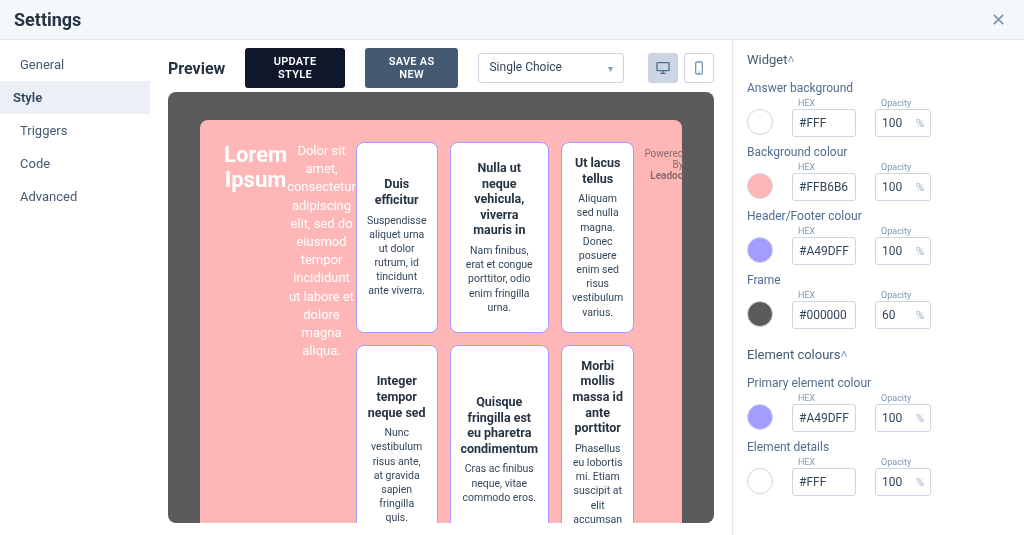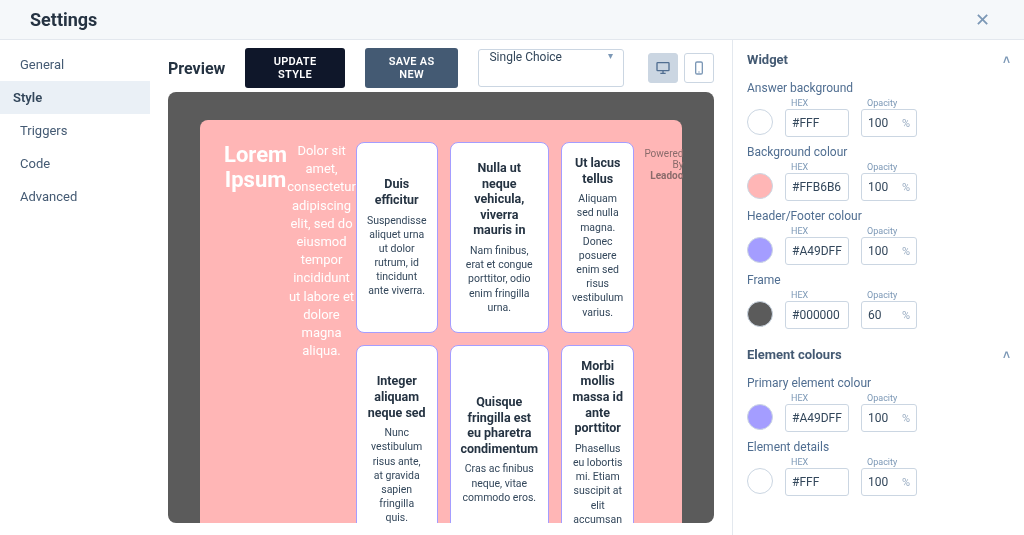--- a/index.html
+++ b/index.html
@@ -1,49 +1,49 @@
 <!DOCTYPE html>
 <html><head>
 <meta charset="utf-8">
 <style>
   * { box-sizing: border-box; margin: 0; padding: 0; font-family: -apple-system, BlinkMacSystemFont, "Segoe UI", Roboto, Arial, sans-serif; }
   body { width: 1024px; height: 535px; background: #fff; overflow: hidden; color: #33475b; }
-  .titlebar { height: 40px; background: #f5f8fa; border-bottom: 1px solid #e3e8ee; display: flex; align-items: center; justify-content: space-between; padding: 0 30px; }
+  .titlebar { height: 40px; background: #f5f8fa; border-bottom: 1px solid #e3e8ee; display: flex; align-items: center; justify-content: space-between; padding: 0 14px; }
   .titlebar h1 { font-size: 18px; font-weight: 700; color: #253342; }
   .close-x { font-size: 18px; color: #7c98b6; cursor: pointer; padding: 4px; }
   .shell { display: flex; height: calc(100% - 40px); }
   .sidebar { width: 150px; padding: 8px 0; }
   .side-item { padding: 9px 20px; font-size: 13px; color: #445a73; cursor: pointer; }
   .side-item.active { background: #eaf0f6; font-weight: 600; color: #33475b; padding-left: 13px; }
   .center { flex: 1; padding: 8px 18px 12px; display: flex; flex-direction: column; min-width: 0; }
   .center-head { display: flex; align-items: center; gap: 20px; margin-bottom: 4px; }
   .center-head h2 { font-size: 16px; font-weight: 700; color: #253342; margin-right: auto; }
   .btn { border: none; border-radius: 3px; font-size: 11px; font-weight: 600; padding: 7px 14px; color: #fff; cursor: pointer; letter-spacing: .3px; }
   .btn-primary { background: #0f172a; }
   .btn-secondary { background: #445a73; }
-  .select { border: 1px solid #cbd6e2; border-radius: 3px; background: #fff; height: 38px; width: 160px; display: flex; align-items: flex-start; justify-content: space-between; padding: 0 10px; font-size: 12px; color: #33475b; cursor: pointer; }
+  .select { border: 1px solid #cbd6e2; border-radius: 3px; background: #fff; height: 30px; width: 160px; display: flex; align-items: flex-end; justify-content: space-between; padding: 8px 10px; font-size: 12px; color: #33475b; cursor: pointer; }
   .select .chev { font-size: 10px; color: #7c98b6; }
   .dev-group { display: flex; gap: 6px; margin-left: 4px; }
   .dev { width: 30px; height: 30px; border-radius: 3px; display: flex; align-items: center; justify-content: center; border: 1px solid #cbd6e2; background: #fff; cursor: pointer; }
   .dev.active { background: #cbd6e2; border-color: #cbd6e2; }
   .preview-frame { flex: 1; background: #5b5b5b; border-radius: 8px; padding: 28px 32px 10px; display: flex; flex-direction: column; overflow: hidden; }
   .widget { background: #ffb6b6; border-radius: 8px; flex: 1; display: flex; flex-direction: row; padding: 22px 24px 8px; }
   .widget-title { color: #fff; font-size: 22px; font-weight: 700; text-align: center; margin-bottom: 10px; }
   .widget-sub { color: #fff; font-size: 13px; text-align: center; line-height: 1.4; max-width: 440px; margin: 0 auto 18px; }
   .cards { display: grid; grid-template-columns: repeat(3, 1fr); gap: 12px; }
   .card { background: #fff; border: 1px solid #a49dff; border-radius: 8px; padding: 12px 10px; text-align: center; min-height: 108px; display: flex; flex-direction: column; justify-content: center; }
   .card h4 { font-size: 12.5px; font-weight: 700; color: #253342; margin-bottom: 6px; line-height: 1.25; }
   .card p { font-size: 10.5px; color: #33475b; line-height: 1.35; }
   .powered { text-align: right; font-size: 10px; color: #8a6b6b; margin-top: 6px; }
   .powered b { font-weight: 700; padding-left: 16px; }
   .right { width: 292px; border-left: 1px solid #e3e8ee; overflow-y: auto; padding: 6px 14px 12px; }
-  .section-head { display: flex; align-items: center; justify-content: space-between; font-size: 13px; font-weight: 700; color: #445a73; padding: 6px 0; cursor: pointer; }
+  .section-head { display: flex; align-items: center; font-size: 13px; font-weight: 400; color: #445a73; padding: 6px 0; cursor: pointer; }
   .chev-up { font-size: 12px; color: #7c98b6; }
   .field-label { font-size: 12px; color: #506e91; margin-top: 8px; margin-bottom: 3px; }
-  .color-row { display: flex; align-items: flex-end; gap: 12px; }
+  .color-row { display: flex; align-items: flex-end; gap: 19px; }
   .swatch { width: 26px; height: 26px; border-radius: 50%; border: 1px solid #cbd6e2; margin-bottom: 2px; flex-shrink: 0; }
   .mini-field { display: flex; flex-direction: column; }
   .mini-field label { font-size: 9px; color: #7c98b6; margin-bottom: 1px; padding-left: 6px; }
   .mini-field .box { border: 1px solid #cbd6e2; border-radius: 3px; height: 28px; display: flex; align-items: center; padding: 0 6px; font-size: 12px; color: #33475b; background: #fff; }
   .hex-field .box { width: 64px; }
   .op-field .box { width: 56px; justify-content: space-between; }
   .op-field .pct { color: #99acc2; font-size: 11px; }
   .icon-svg { width: 16px; height: 16px; }
 </style>
 </head>
@@ -100,21 +100,21 @@
           </div>
           <div class="card">
             <h4>Nulla ut neque vehicula, viverra mauris in</h4>
             <p>Nam finibus, erat et congue porttitor, odio enim fringilla urna.</p>
           </div>
           <div class="card">
             <h4>Ut lacus tellus</h4>
             <p>Aliquam sed nulla magna. Donec posuere enim sed risus vestibulum varius.</p>
           </div>
           <div class="card">
-            <h4>Integer aliquam neque sed</h4>
+            <h4>Integer tempor neque sed</h4>
             <p>Nunc vestibulum risus ante, at gravida sapien fringilla quis.</p>
           </div>
           <div class="card">
             <h4>Quisque fringilla est eu pharetra condimentum</h4>
             <p>Cras ac finibus neque, vitae commodo eros.</p>
           </div>
           <div class="card">
             <h4>Morbi mollis massa id ante porttitor</h4>
             <p>Phasellus eu lobortis mi. Etiam suscipit at elit accumsan varius.</p>
           </div>

